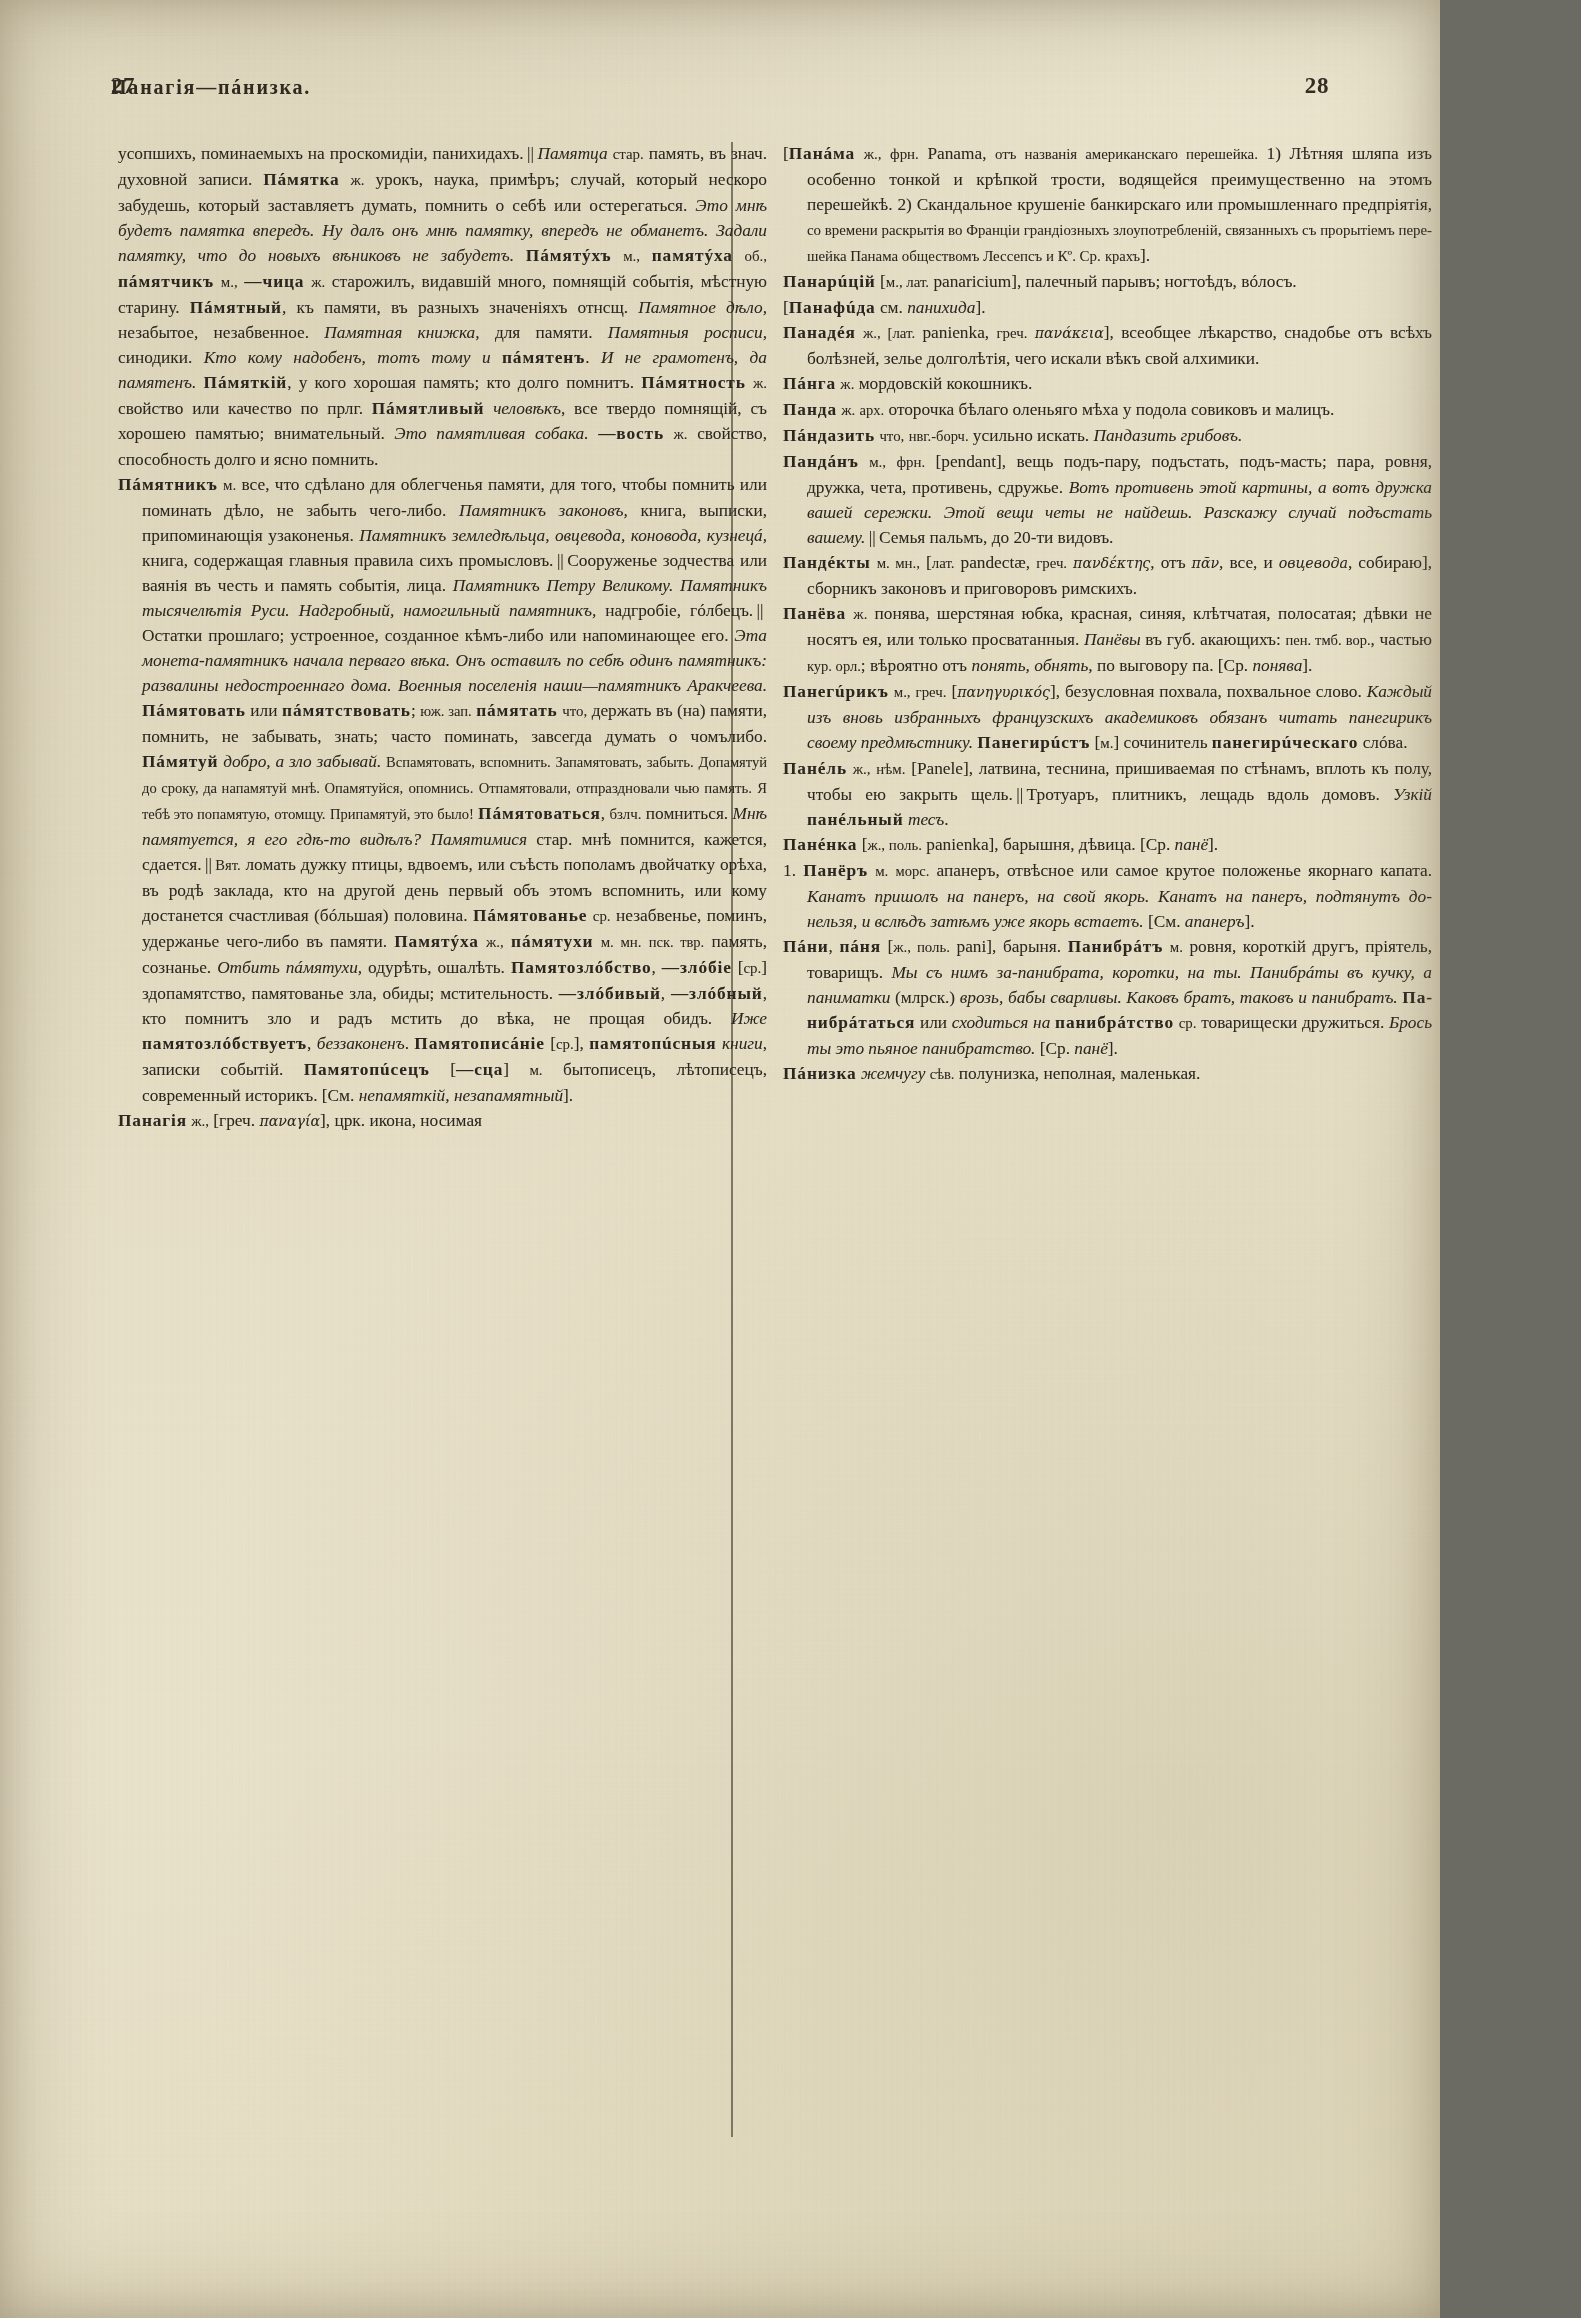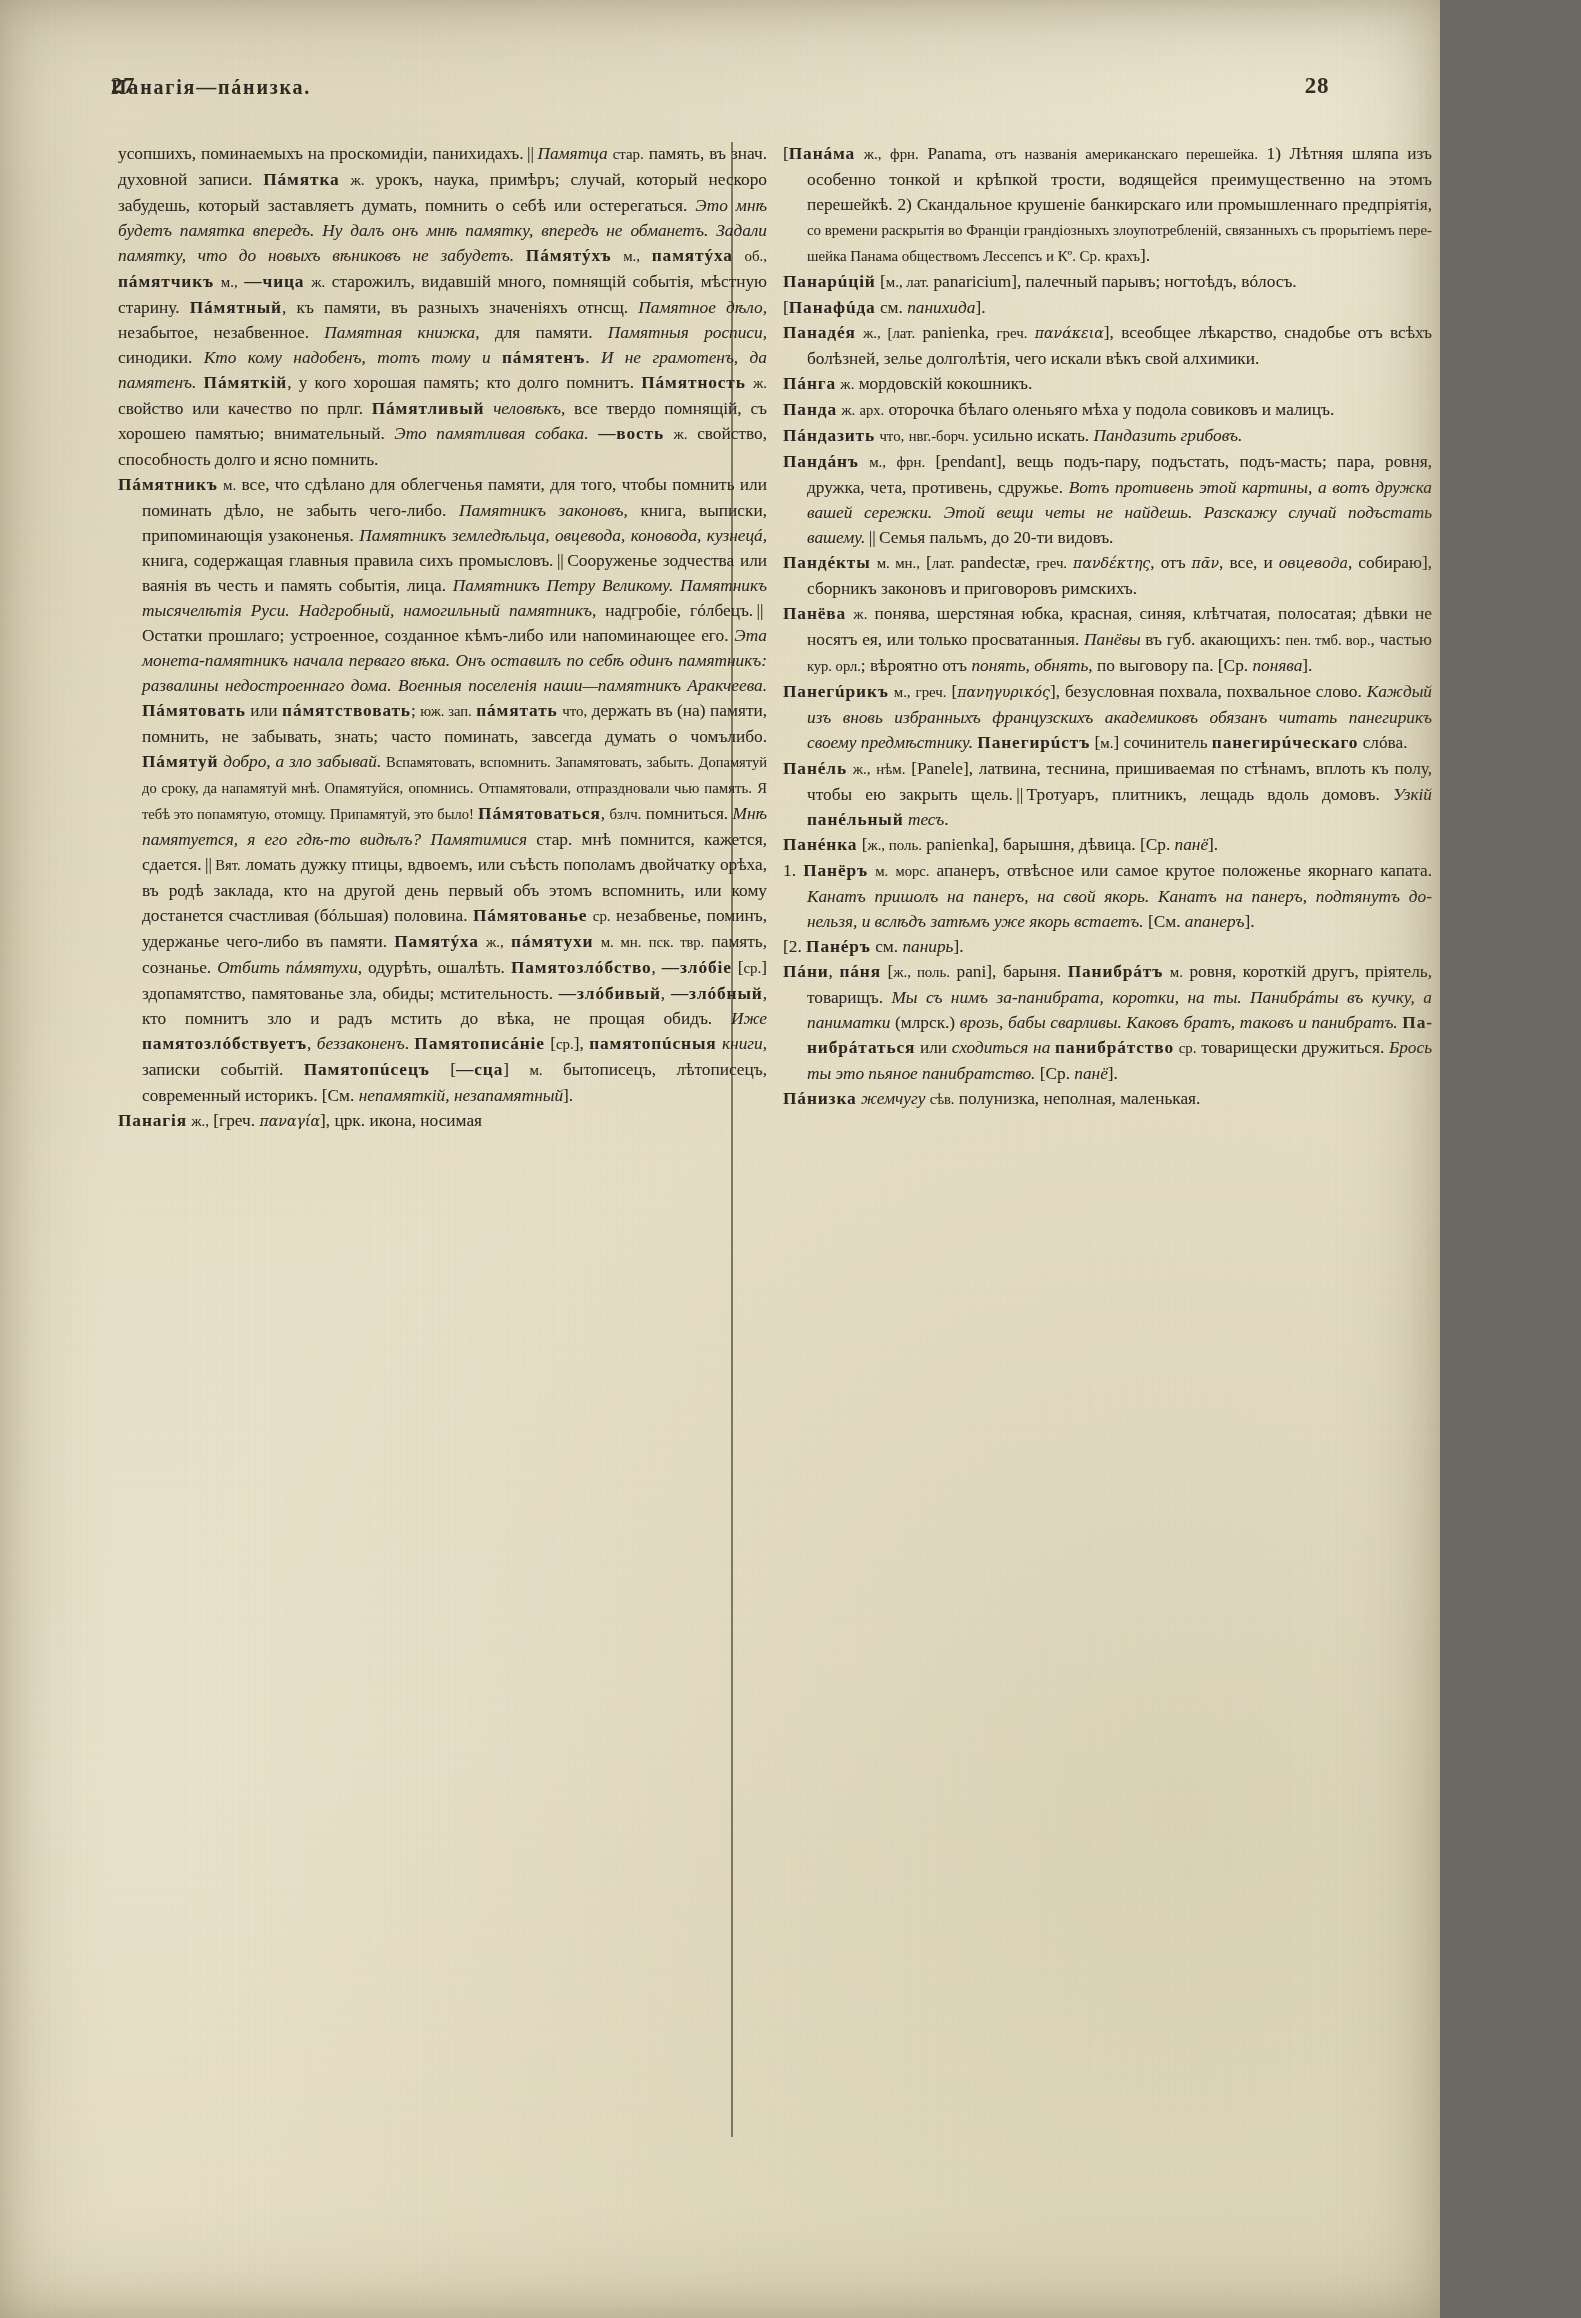--- a/index.html
+++ b/index.html
@@ -189,21 +189,20 @@
       <p class="e"><span class="hw">Панёва</span> <span class="smr">ж.</span> понява, шерстяная юбка, красная, си­няя, клѣтчатая, полосатая; дѣвки не носятъ ея, или только просватанныя. <span class="it">Панёвы</span> въ губ. акаю­щихъ: <span class="sm">пен. тмб. вор.</span>, частью <span class="sm">кур. орл.</span>; вѣроятно отъ <span class="it">понять, обнять,</span> по выговору <span class="lat">па</span>. [Ср. <span class="it">понява</span>].</p>
 
       <p class="e"><span class="hw">Панегúрикъ</span> <span class="smr">м.,</span> <span class="smr">греч.</span> [<span class="gk">πανηγυρικός</span>], безусловная по­хвала, похвальное слово. <span class="it">Каждый изъ вновь избранныхъ французскихъ академиковъ обязанъ читать панегирикъ своему предмѣстнику.</span> <span class="hw">Па­негирúстъ</span> [<span class="smr">м.</span>] сочинитель <span class="hw">панегирúческаго</span> слóва.</p>
 
       <p class="e"><span class="hw">Панéль</span> <span class="smr">ж.,</span> <span class="smr">нѣм.</span> [<span class="lat">Panele</span>], латвина, теснина, при­шиваемая по стѣнамъ, вплоть къ полу, чтобы ею закрыть щель. || Тротуаръ, плитникъ, ле­щадь вдоль домовъ. <span class="it">Узкій</span> <span class="hw">панéльный</span> <span class="it">тесъ</span>.</p>
 
       <p class="e"><span class="hw">Панéнка</span> [<span class="smr">ж., поль.</span> <span class="lat">panienka</span>], барышня, дѣвица. [Ср. <span class="it">панё</span>].</p>
 
       <p class="e">1. <span class="hw">Панёръ</span> <span class="smr">м.</span> <span class="sm">морс.</span> апанеръ, отвѣсное или самое крутое положенье якорнаго капата. <span class="it">Канатъ пришолъ на панеръ, на свой якорь. Канатъ на панеръ, подтянутъ до-нельзя, и вслѣдъ затѣмъ уже якорь встаетъ.</span> [См. <span class="it">апанеръ</span>].</p>
 
-      <p class="e">[2. <span class="hw">Панéръ</span> см. <span class="it">панирь</span>].</p>
 
       <p class="e"><span class="hw">Пáни</span>, <span class="hw">пáня</span> [<span class="smr">ж., поль.</span> <span class="lat">pani</span>], барыня. <span class="hw">Панибрáтъ</span> <span class="smr">м.</span> ровня, короткій другъ, пріятель, товарищъ. <span class="it">Мы съ нимъ за-панибрата, коротки, на ты. Панибрáты въ кучку, а паниматки</span> (млрск.) <span class="it">врозь, бабы свар­ливы. Каковъ братъ, таковъ и панибратъ.</span> <span class="hw">Па­нибрáтаться</span> или <span class="it">сходиться на</span> <span class="hw">панибрáт­ство</span> <span class="smr">ср.</span> товарищески дружиться. <span class="it">Брось ты это пьяное панибратство.</span> [Ср. <span class="it">панё</span>].</p>
 
       <p class="e"><span class="hw">Пáнизка</span> <span class="it">жемчугу</span> <span class="sm">сѣв.</span> полунизка, неполная, ма­ленькая.</p>
 
     </div>
 
   </div>
 </div>
 

